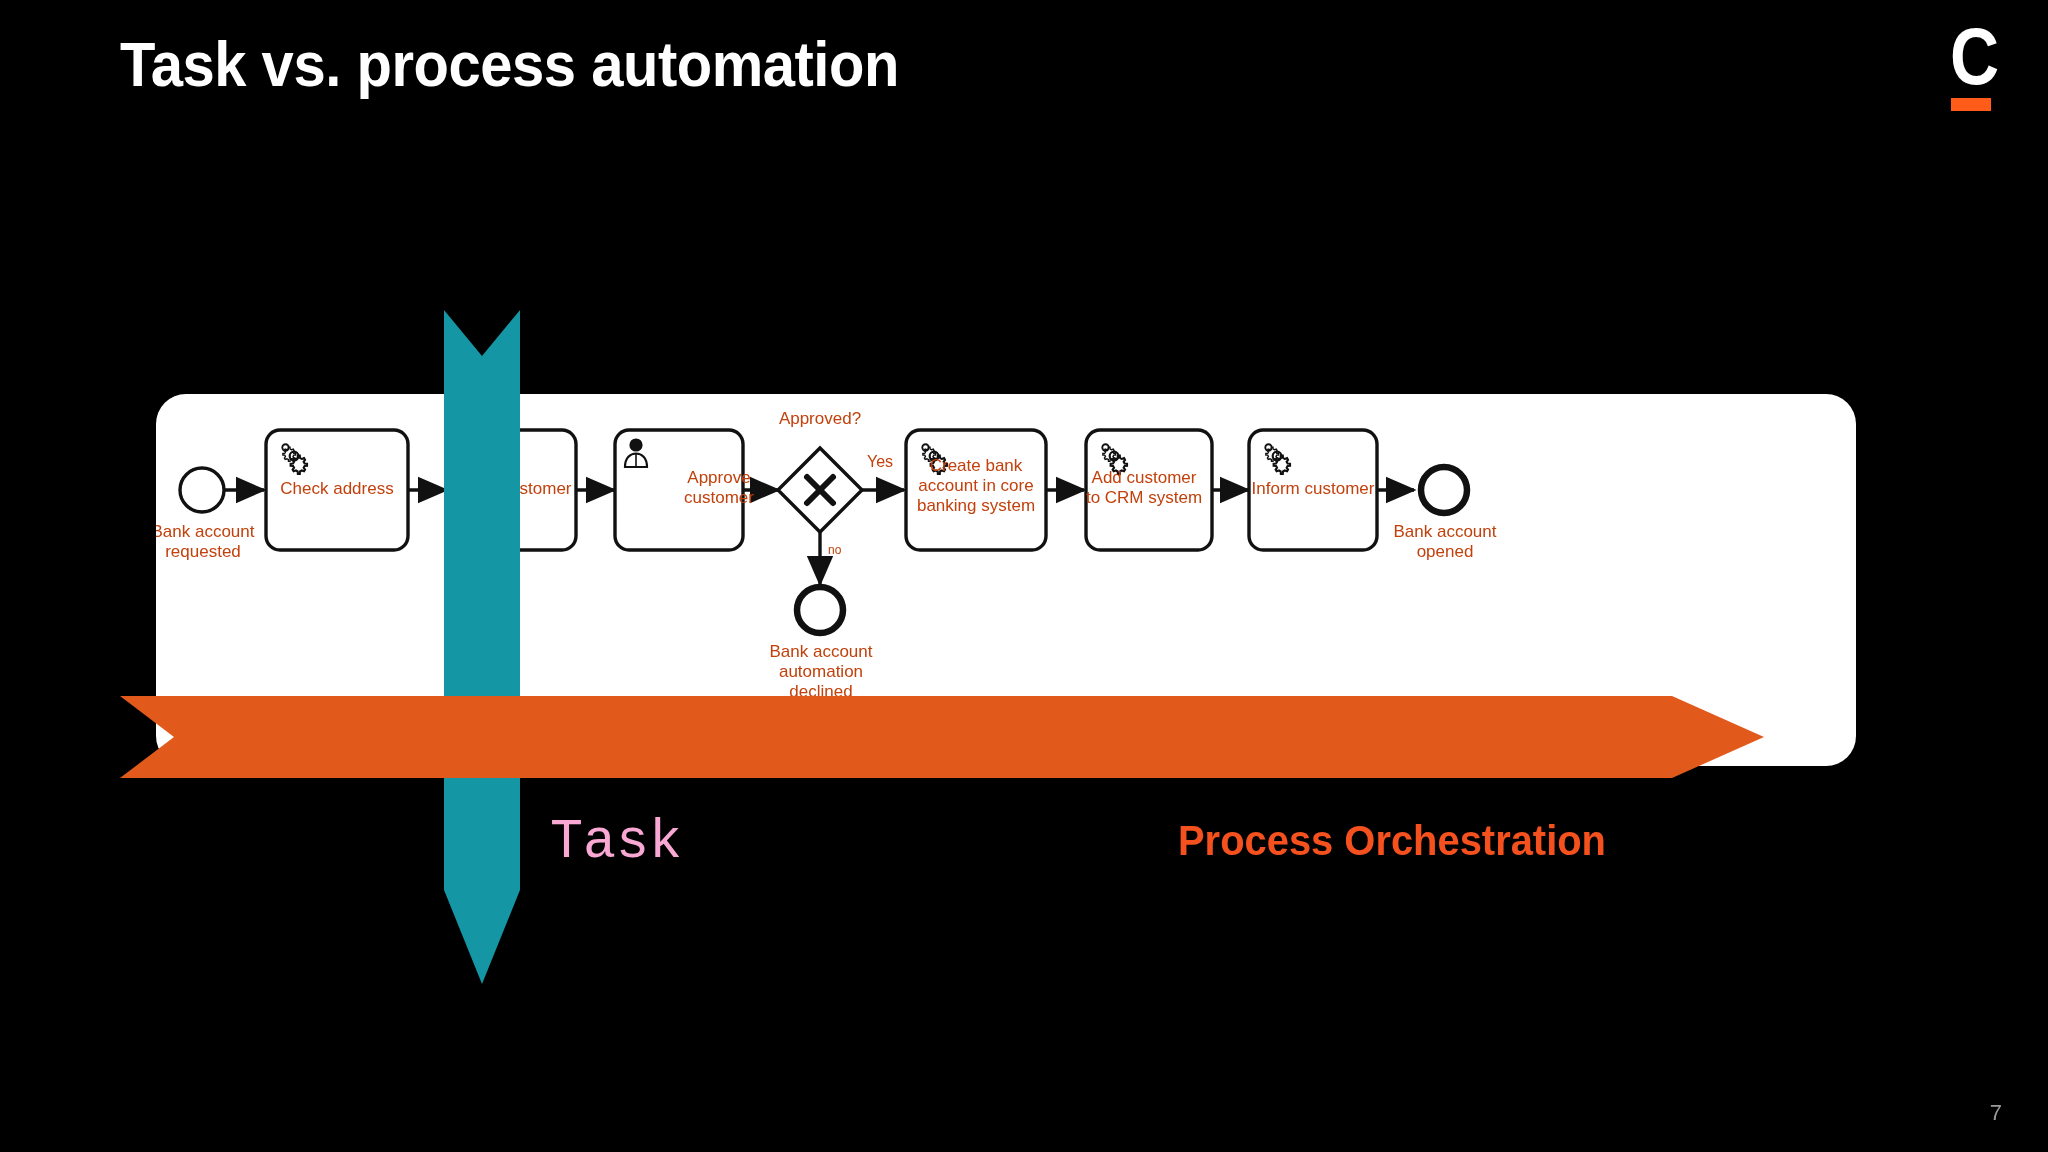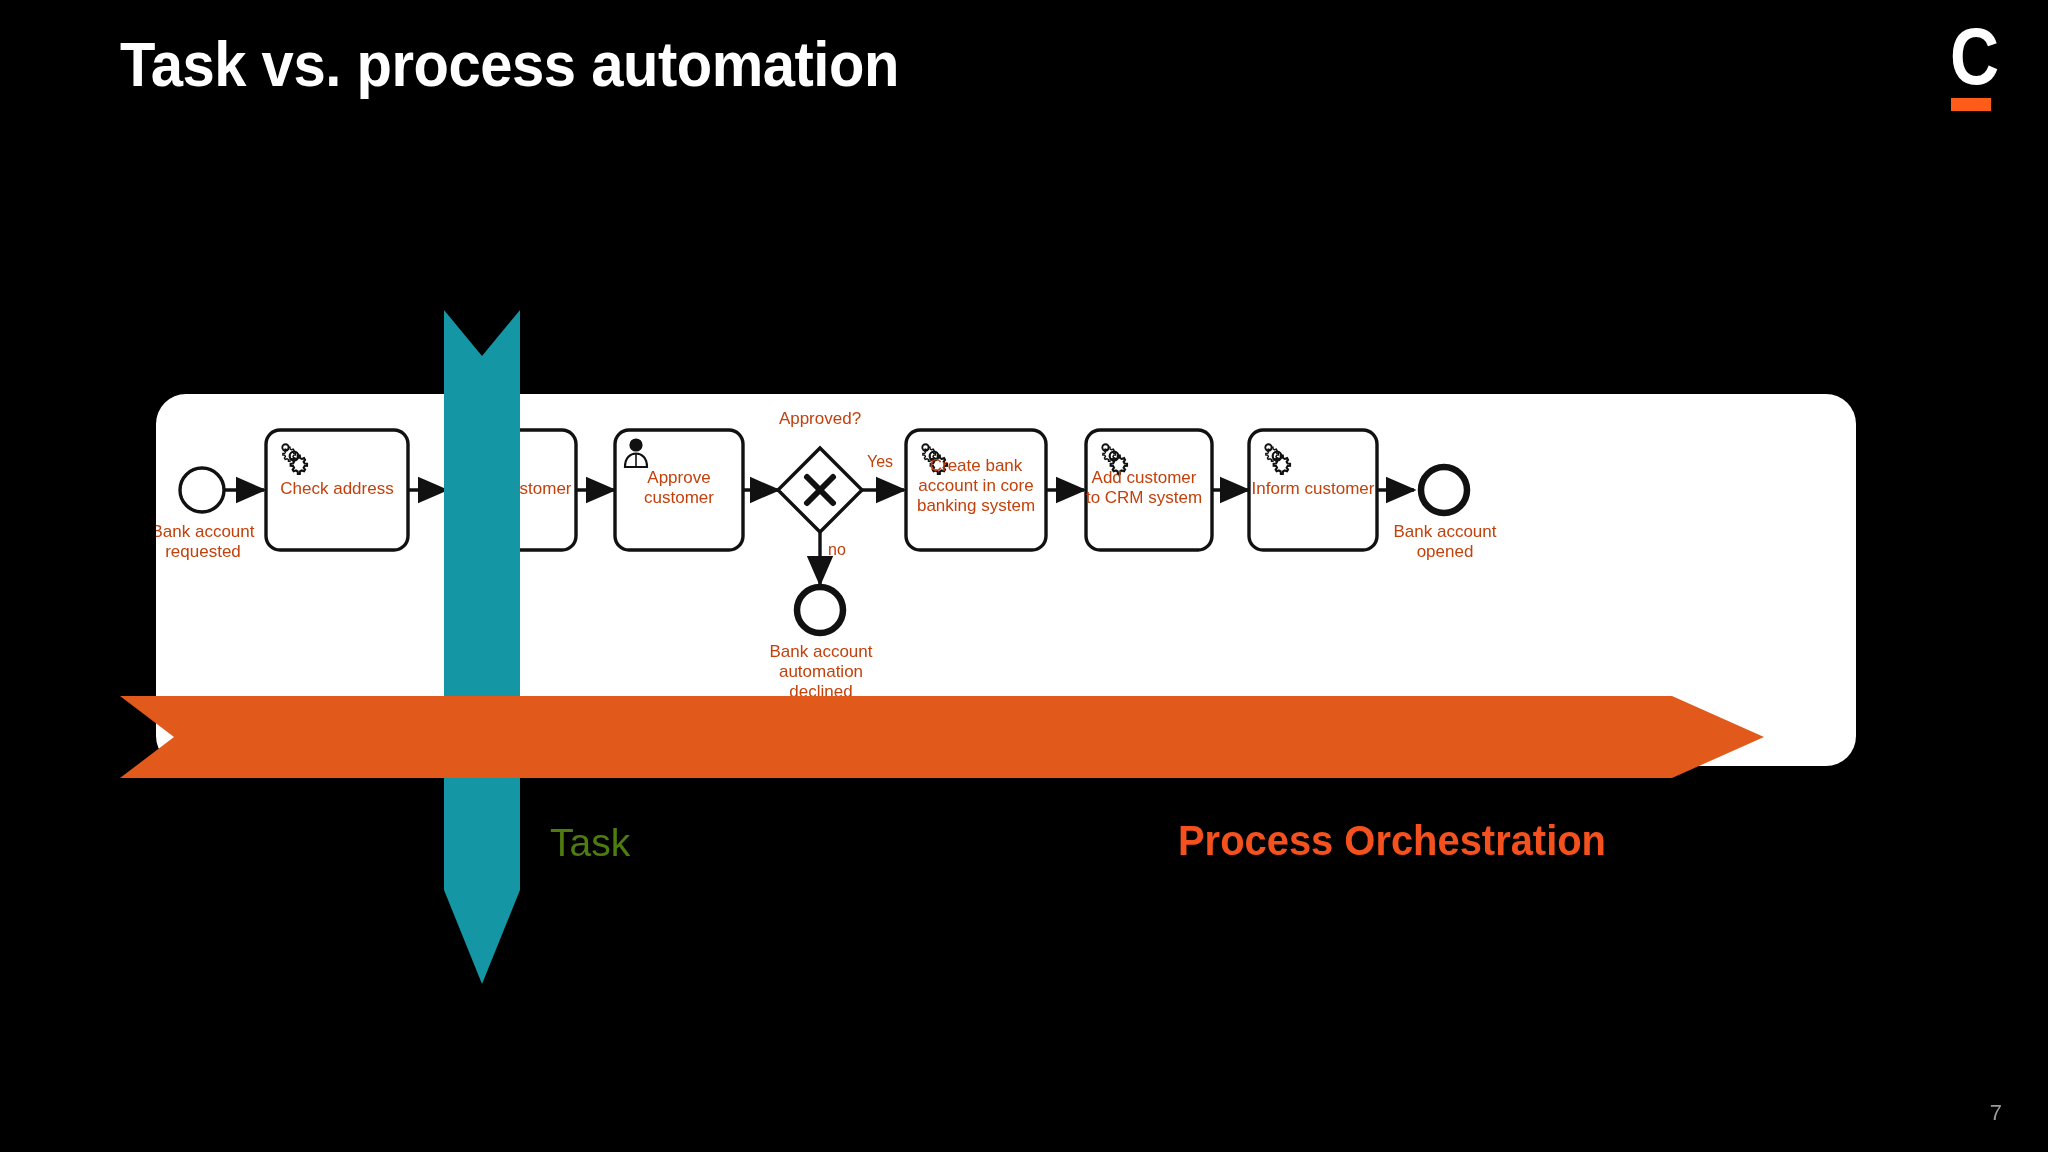--- a/index.html
+++ b/index.html
@@ -111,25 +111,25 @@
     top: 696px;
     width: 1644px;
     height: 82px;
   }
 
   
   #label-task {
     position: absolute;
     left: 550px;
     top: 812px;
-    font-size: 39px;
+    font-size: 55px;
     line-height: 62px;
     font-weight: 300;
-    color: #4d7c0f;
-    font-family: Liberation Sans, sans-serif;
+    color: #f9a8d4;
+    font-family: Liberation Mono, monospace;
   }
   #label-process {
     position: absolute;
     left: 1178px;
     top: 817px;
     font-size: 42px;
     font-weight: 700;
     color: #F4511E;
     white-space: nowrap;
     transform: scaleX(0.95);
@@ -279,30 +279,30 @@
 
     <div class="bpmn-label" style="left:-10px; top:128px; width:114px;">
       <span>Bank account</span><br>
       <span>requested</span>
     </div>
 
     <div class="bpmn-label" style="left:110px; top:85px; width:142px;">Check address</div>
 
     <div class="bpmn-label" style="left:292px; top:85px; width:128px;">Score customer</div>
 
-    <div class="bpmn-label" style="left:459px; top:74px; width:128px;">
+    <div class="bpmn-label" style="left:459px; top:74px; width:128px;padding-left:40px;">
       <span>Approve</span><br>
       <span>customer</span>
     </div>
 
     <div class="bpmn-label" style="left:604px; top:15px; width:120px;">Approved?</div>
 
     <div class="bpmn-label" style="left:694px; top:58px; width:60px; font-size:16px;text-align:center;">Yes</div>
 
-    <div class="bpmn-label" style="left:672px; top:146px; width:40px; text-align:left; font-size:16px;">no</div>
+    <div class="bpmn-label" style="left:672px; top:146px; width:40px; text-align:left; font-size:12px;">no</div>
 
     <div class="bpmn-label" style="left:748px; top:62px; width:144px;">
       <span>Create bank</span><br>
       <span>account in core</span><br>
       <span>banking system</span>
     </div>
 
     <div class="bpmn-label" style="left:928px; top:74px; width:120px;">
       <span>Add customer</span><br>
       <span>to CRM system</span>

